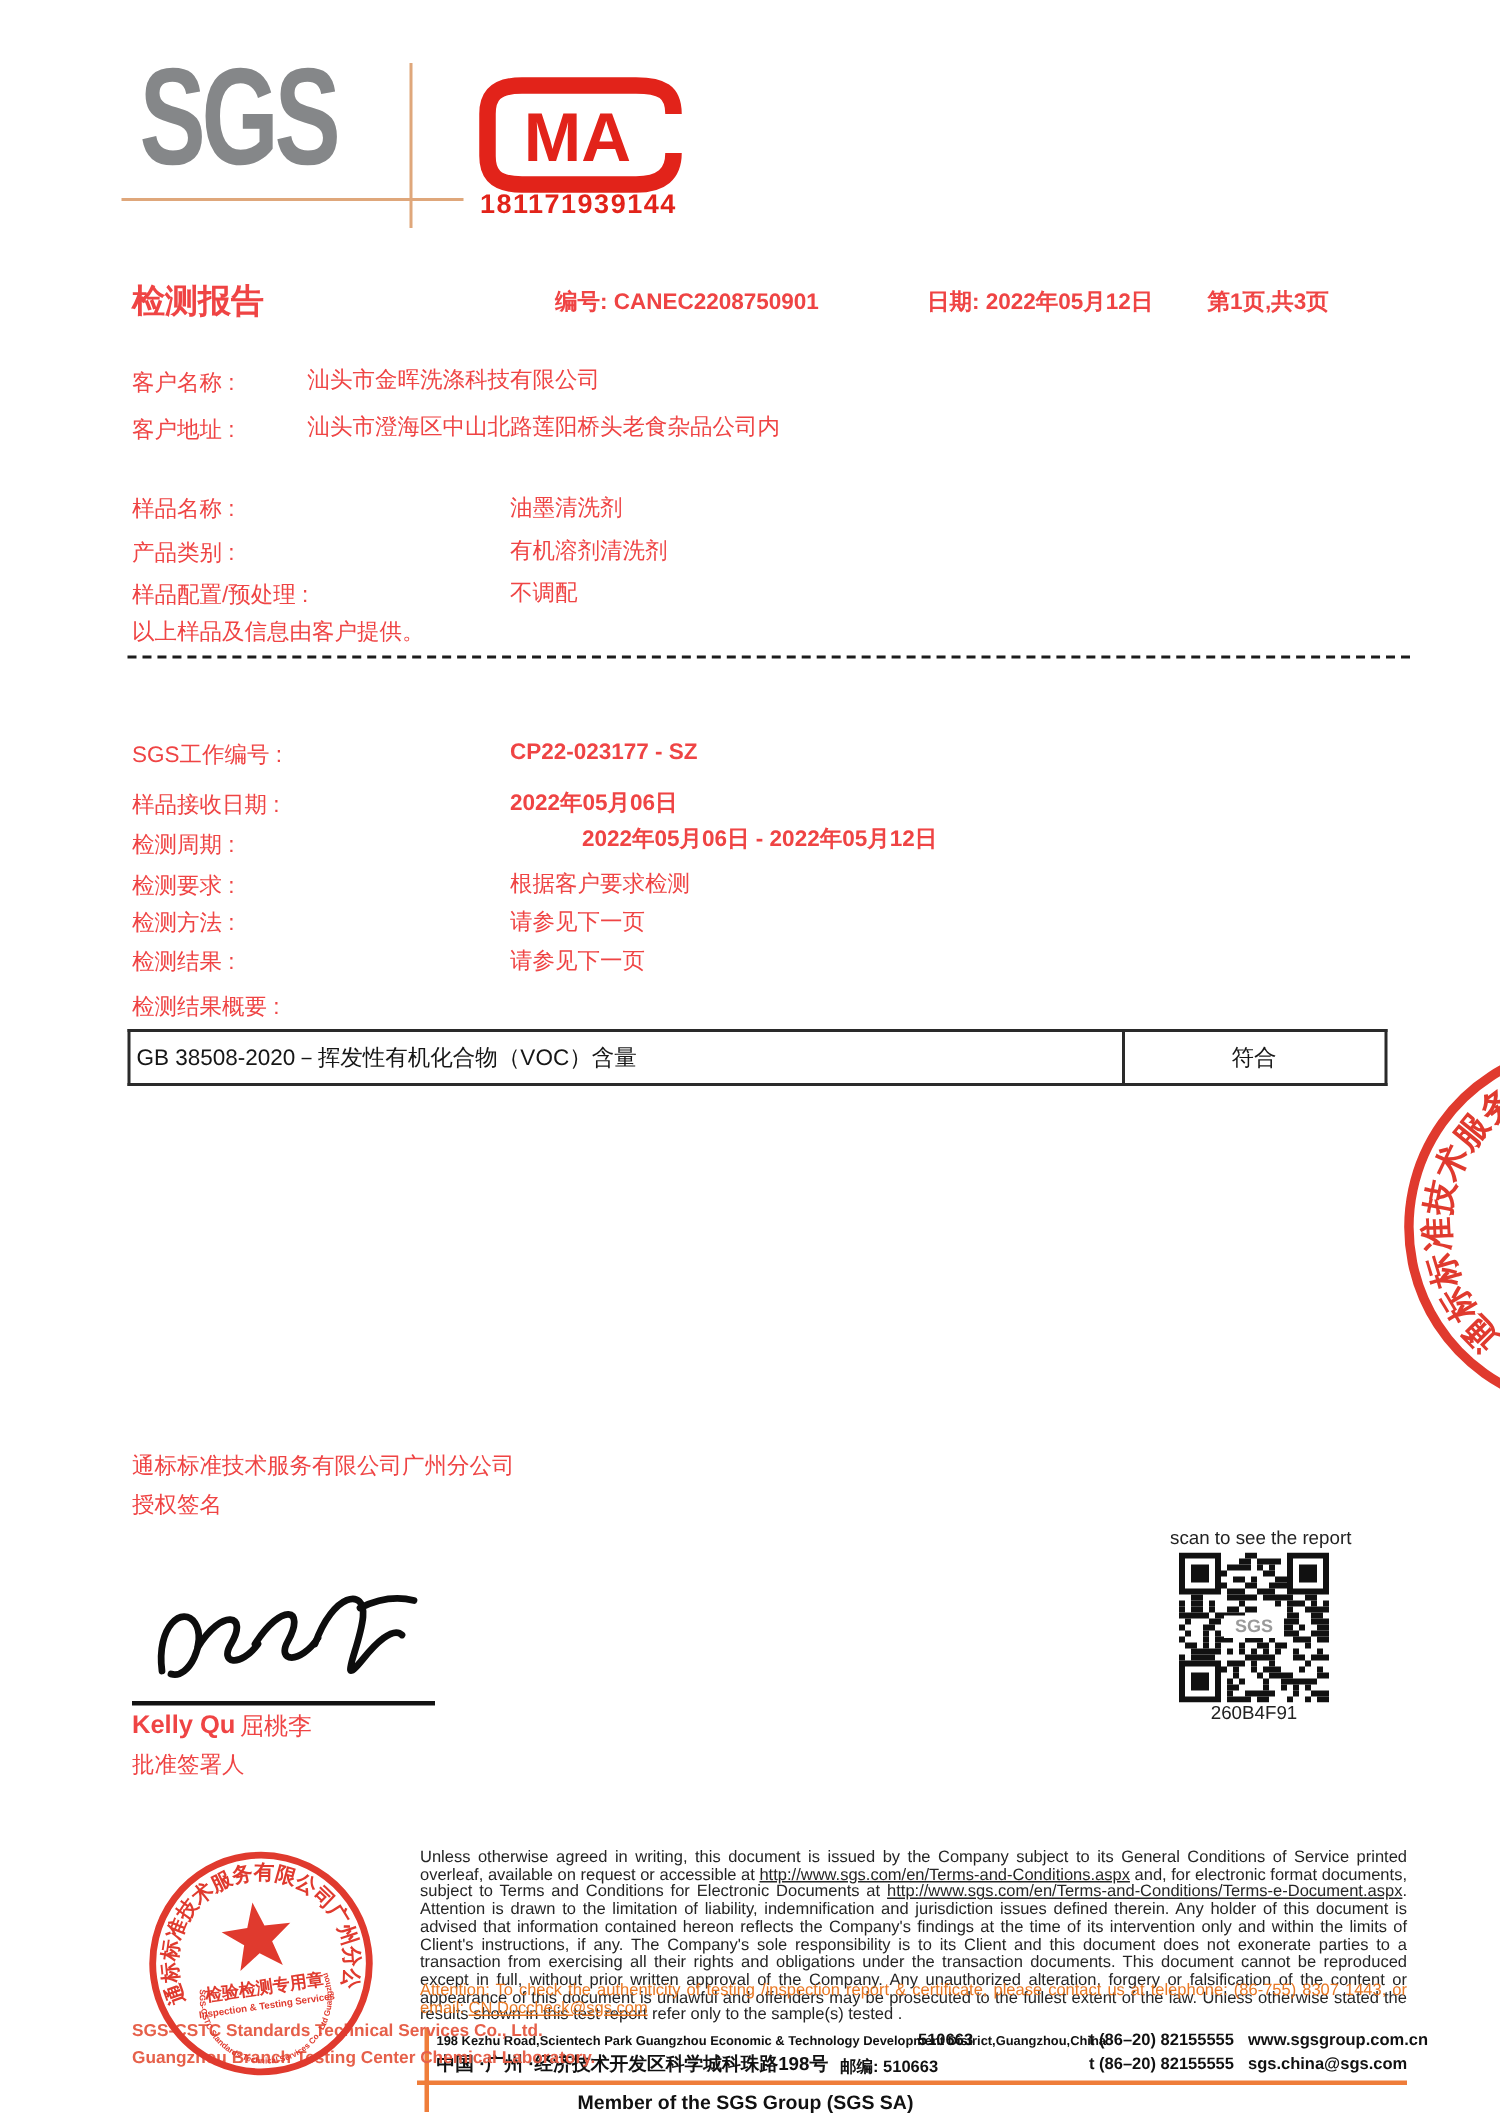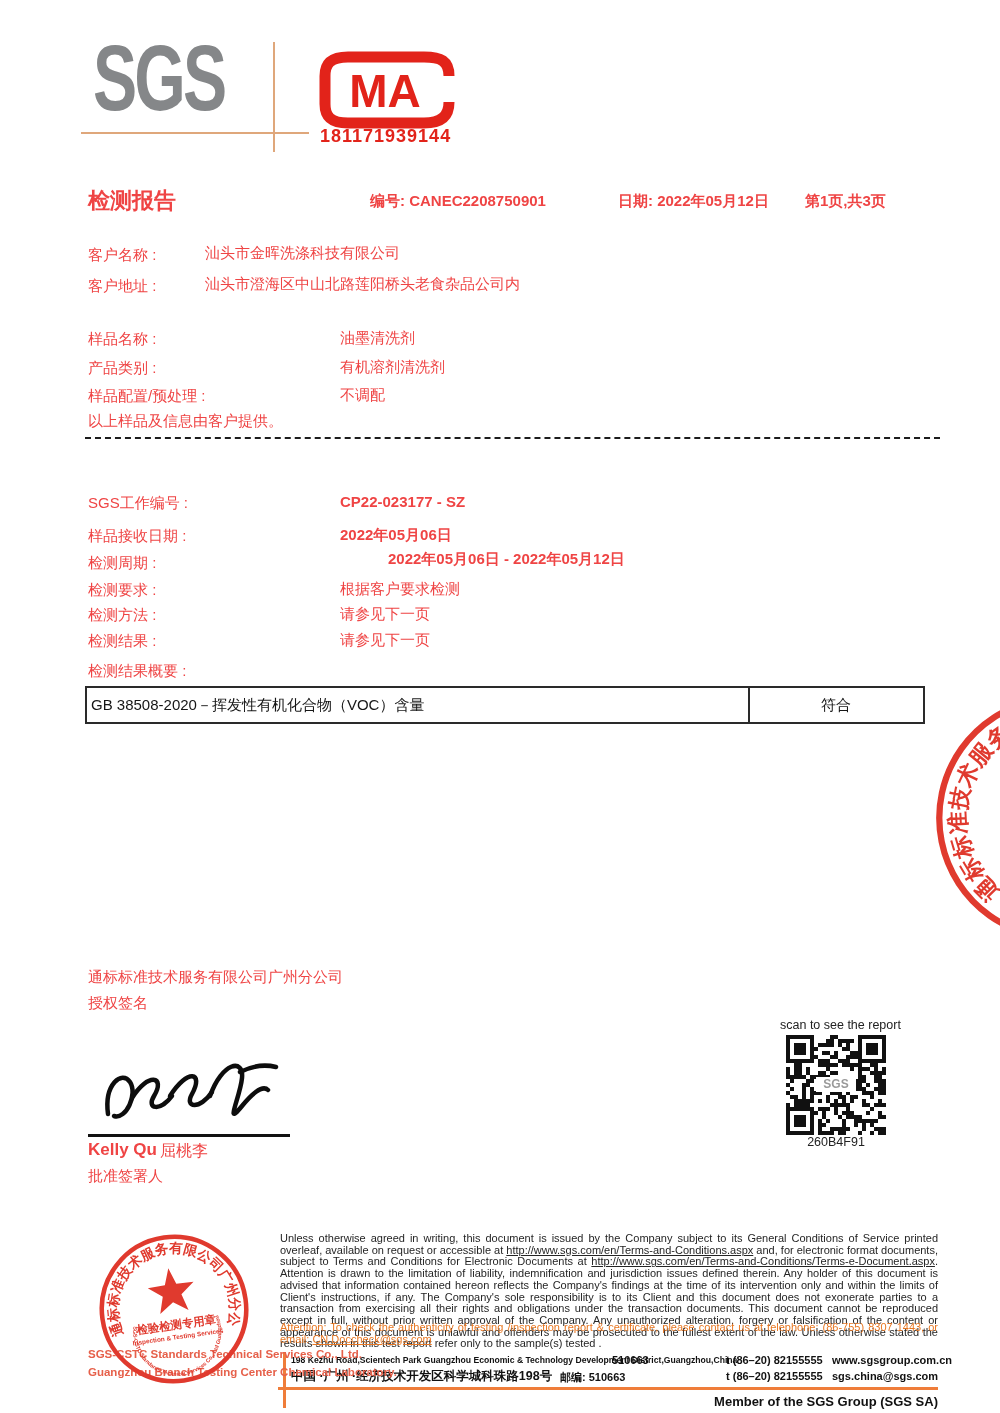--- a/index.html
+++ b/index.html
@@ -63,21 +63,21 @@
   .footer-vline{position:absolute;left:283px;top:1352px;width:2.5px;height:56px;background:var(--orange-line);}
   .f-en{position:absolute;left:291px;top:1355px;font-size:8.6px;font-weight:bold;color:#111;white-space:nowrap;}
   .f-zip{position:absolute;left:612px;top:1354px;font-size:11px;font-weight:bold;color:#111;}
   .f-cn{position:absolute;left:291px;top:1368px;font-size:12.5px;font-weight:bold;color:#111;white-space:nowrap;}
   .f-zipcn{position:absolute;left:560px;top:1370px;font-size:11px;font-weight:bold;color:#111;}
   .f-tel1{position:absolute;left:726px;top:1354px;font-size:11px;font-weight:bold;color:#111;}
   .f-tel2{position:absolute;left:726px;top:1370px;font-size:11px;font-weight:bold;color:#111;}
   .f-web{position:absolute;left:832px;top:1354px;font-size:11px;font-weight:bold;color:#111;}
   .f-mail{position:absolute;left:832px;top:1370px;font-size:11px;font-weight:bold;color:#111;}
   .footer-hline{position:absolute;left:278px;top:1387px;width:660px;height:3px;background:var(--orange-line);}
-  .member{position:absolute;left:0;top:1394px;width:938px;text-align:right;font-size:13px;font-weight:bold;color:#111;}
+  .member{position:absolute;left:0;top:1394px;width:938px;text-align:center;font-size:13px;font-weight:bold;color:#111;padding-left:28px;}
   .stamp-text{fill:var(--stamp-red);}
 </style>
 </head>
 <body>
 
 <div class="page" style="--cma-red: #e2231a; --stamp-red: #e03a2e; --orange: #e87722; --orange-line: #ef7d3a; --logo-gray: #858789; --logo-line: #dfa77b; --lab-red: #e6604a;">
 
   <div class="sgs-logo">
     <div class="sgs-text">SGS</div>
     <div class="sgs-hline"></div>

